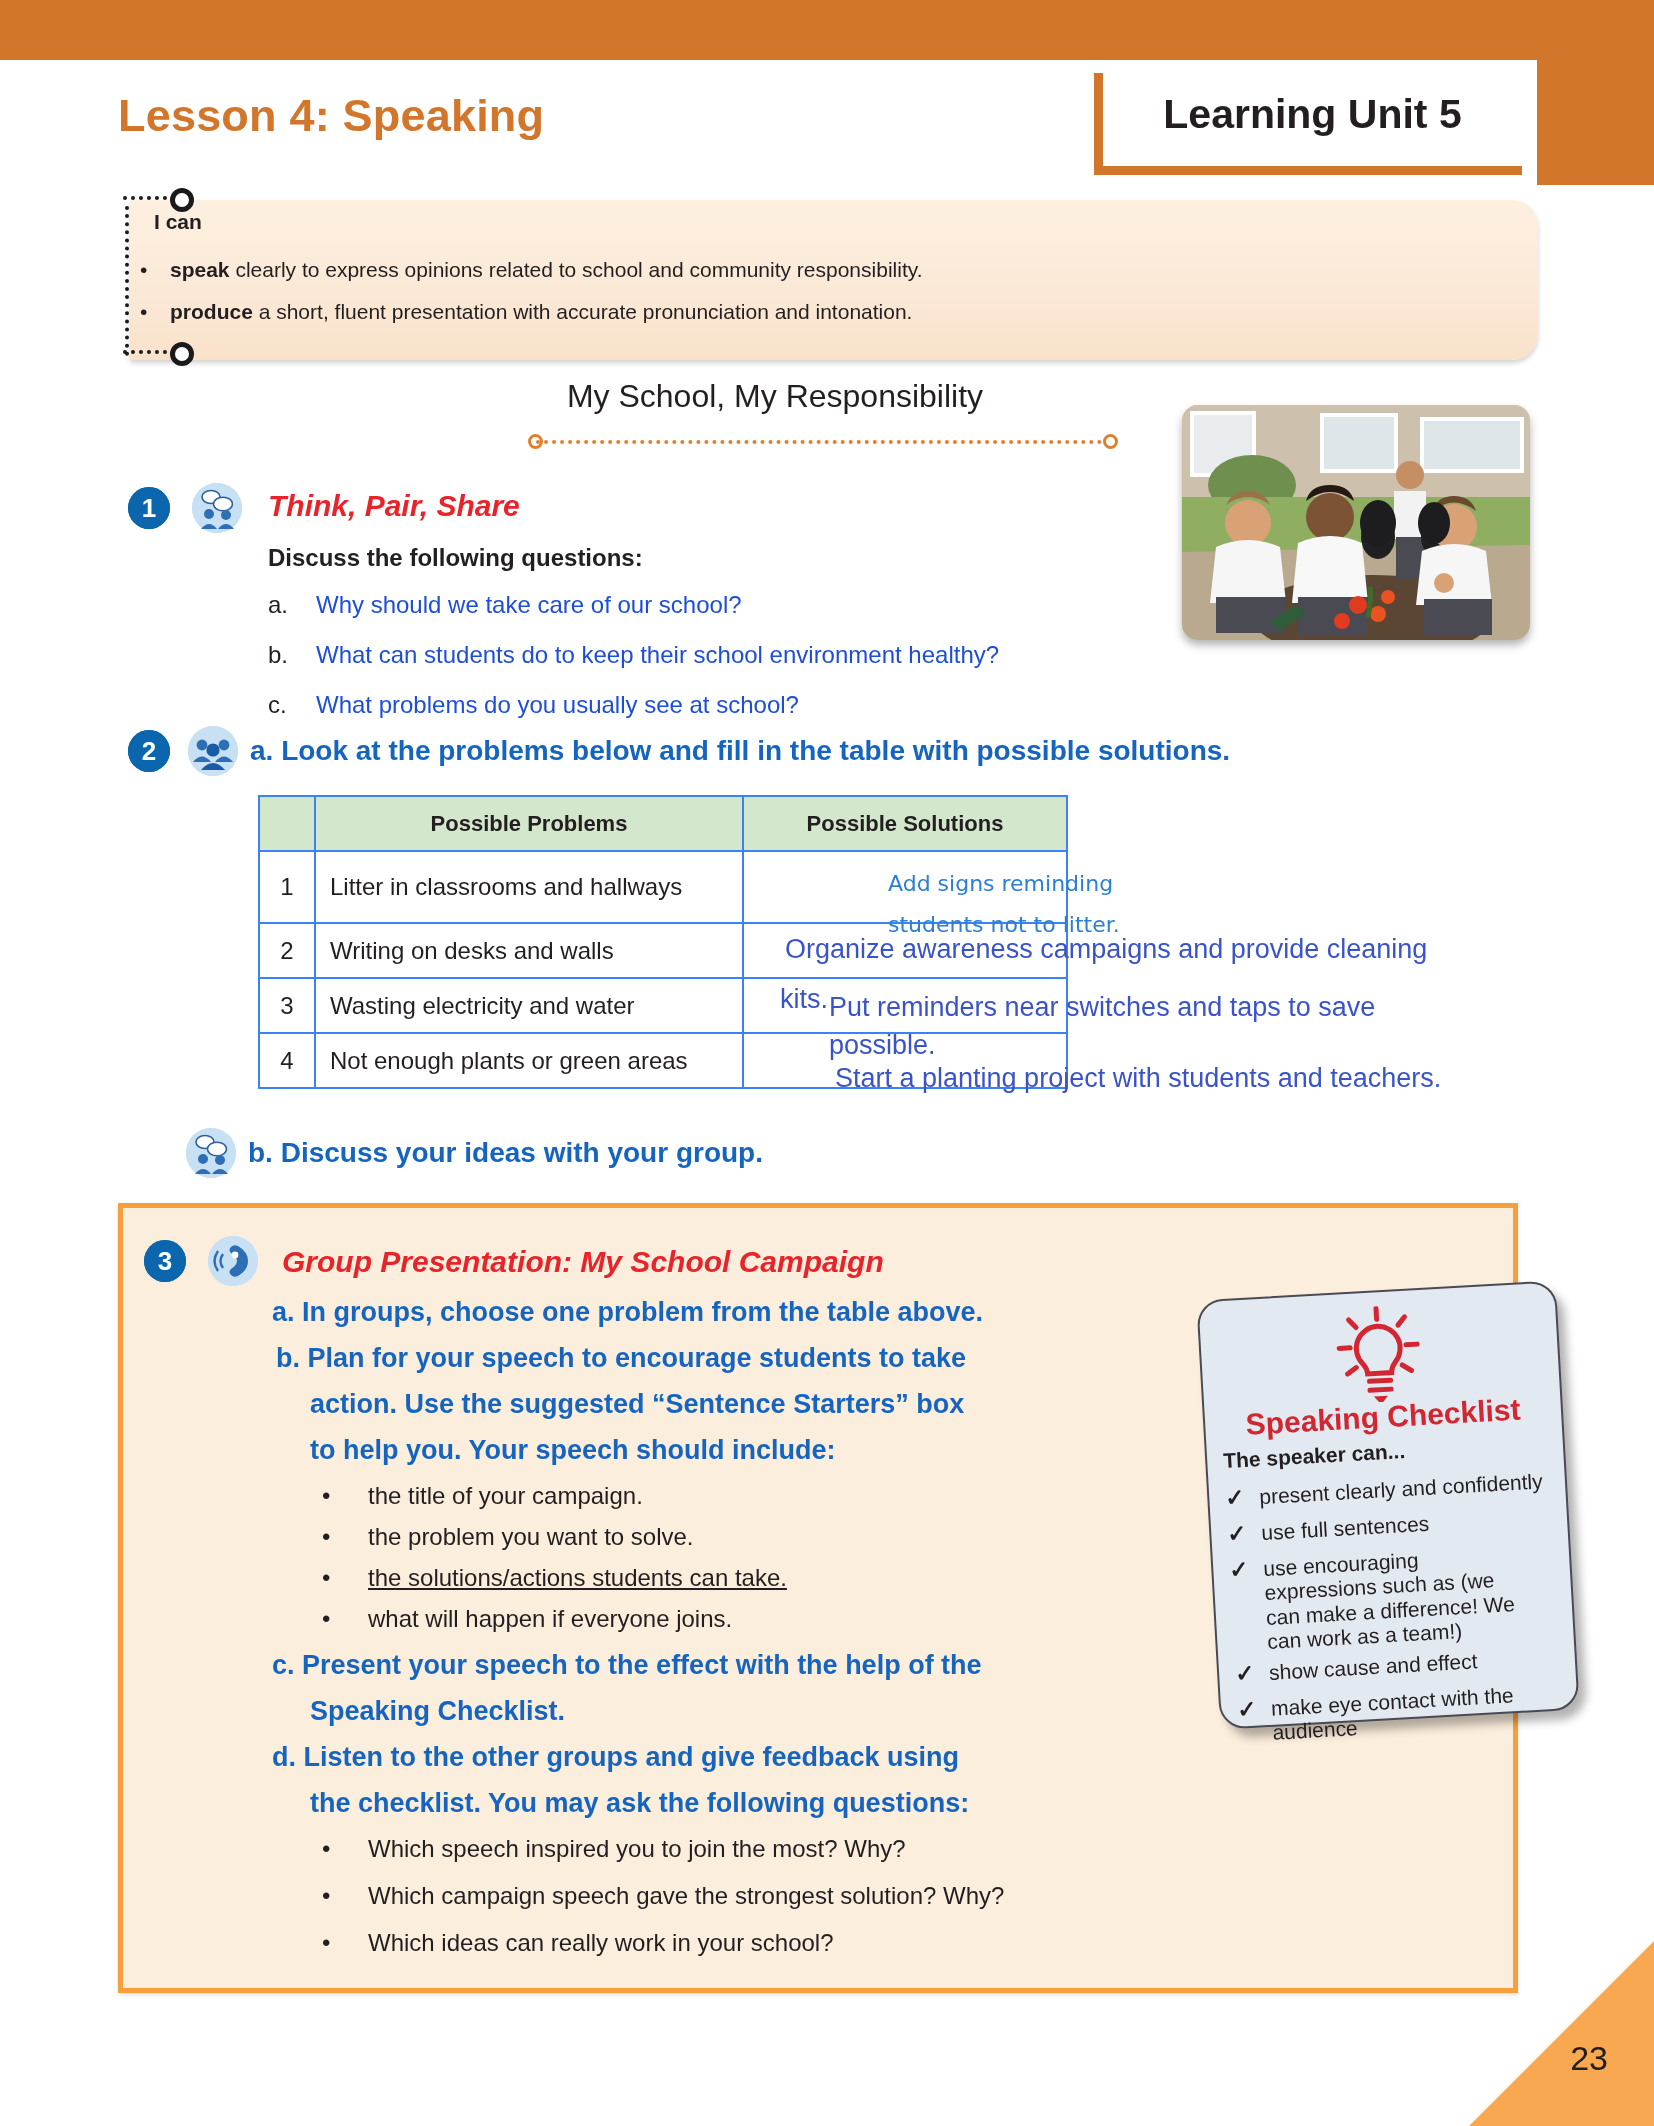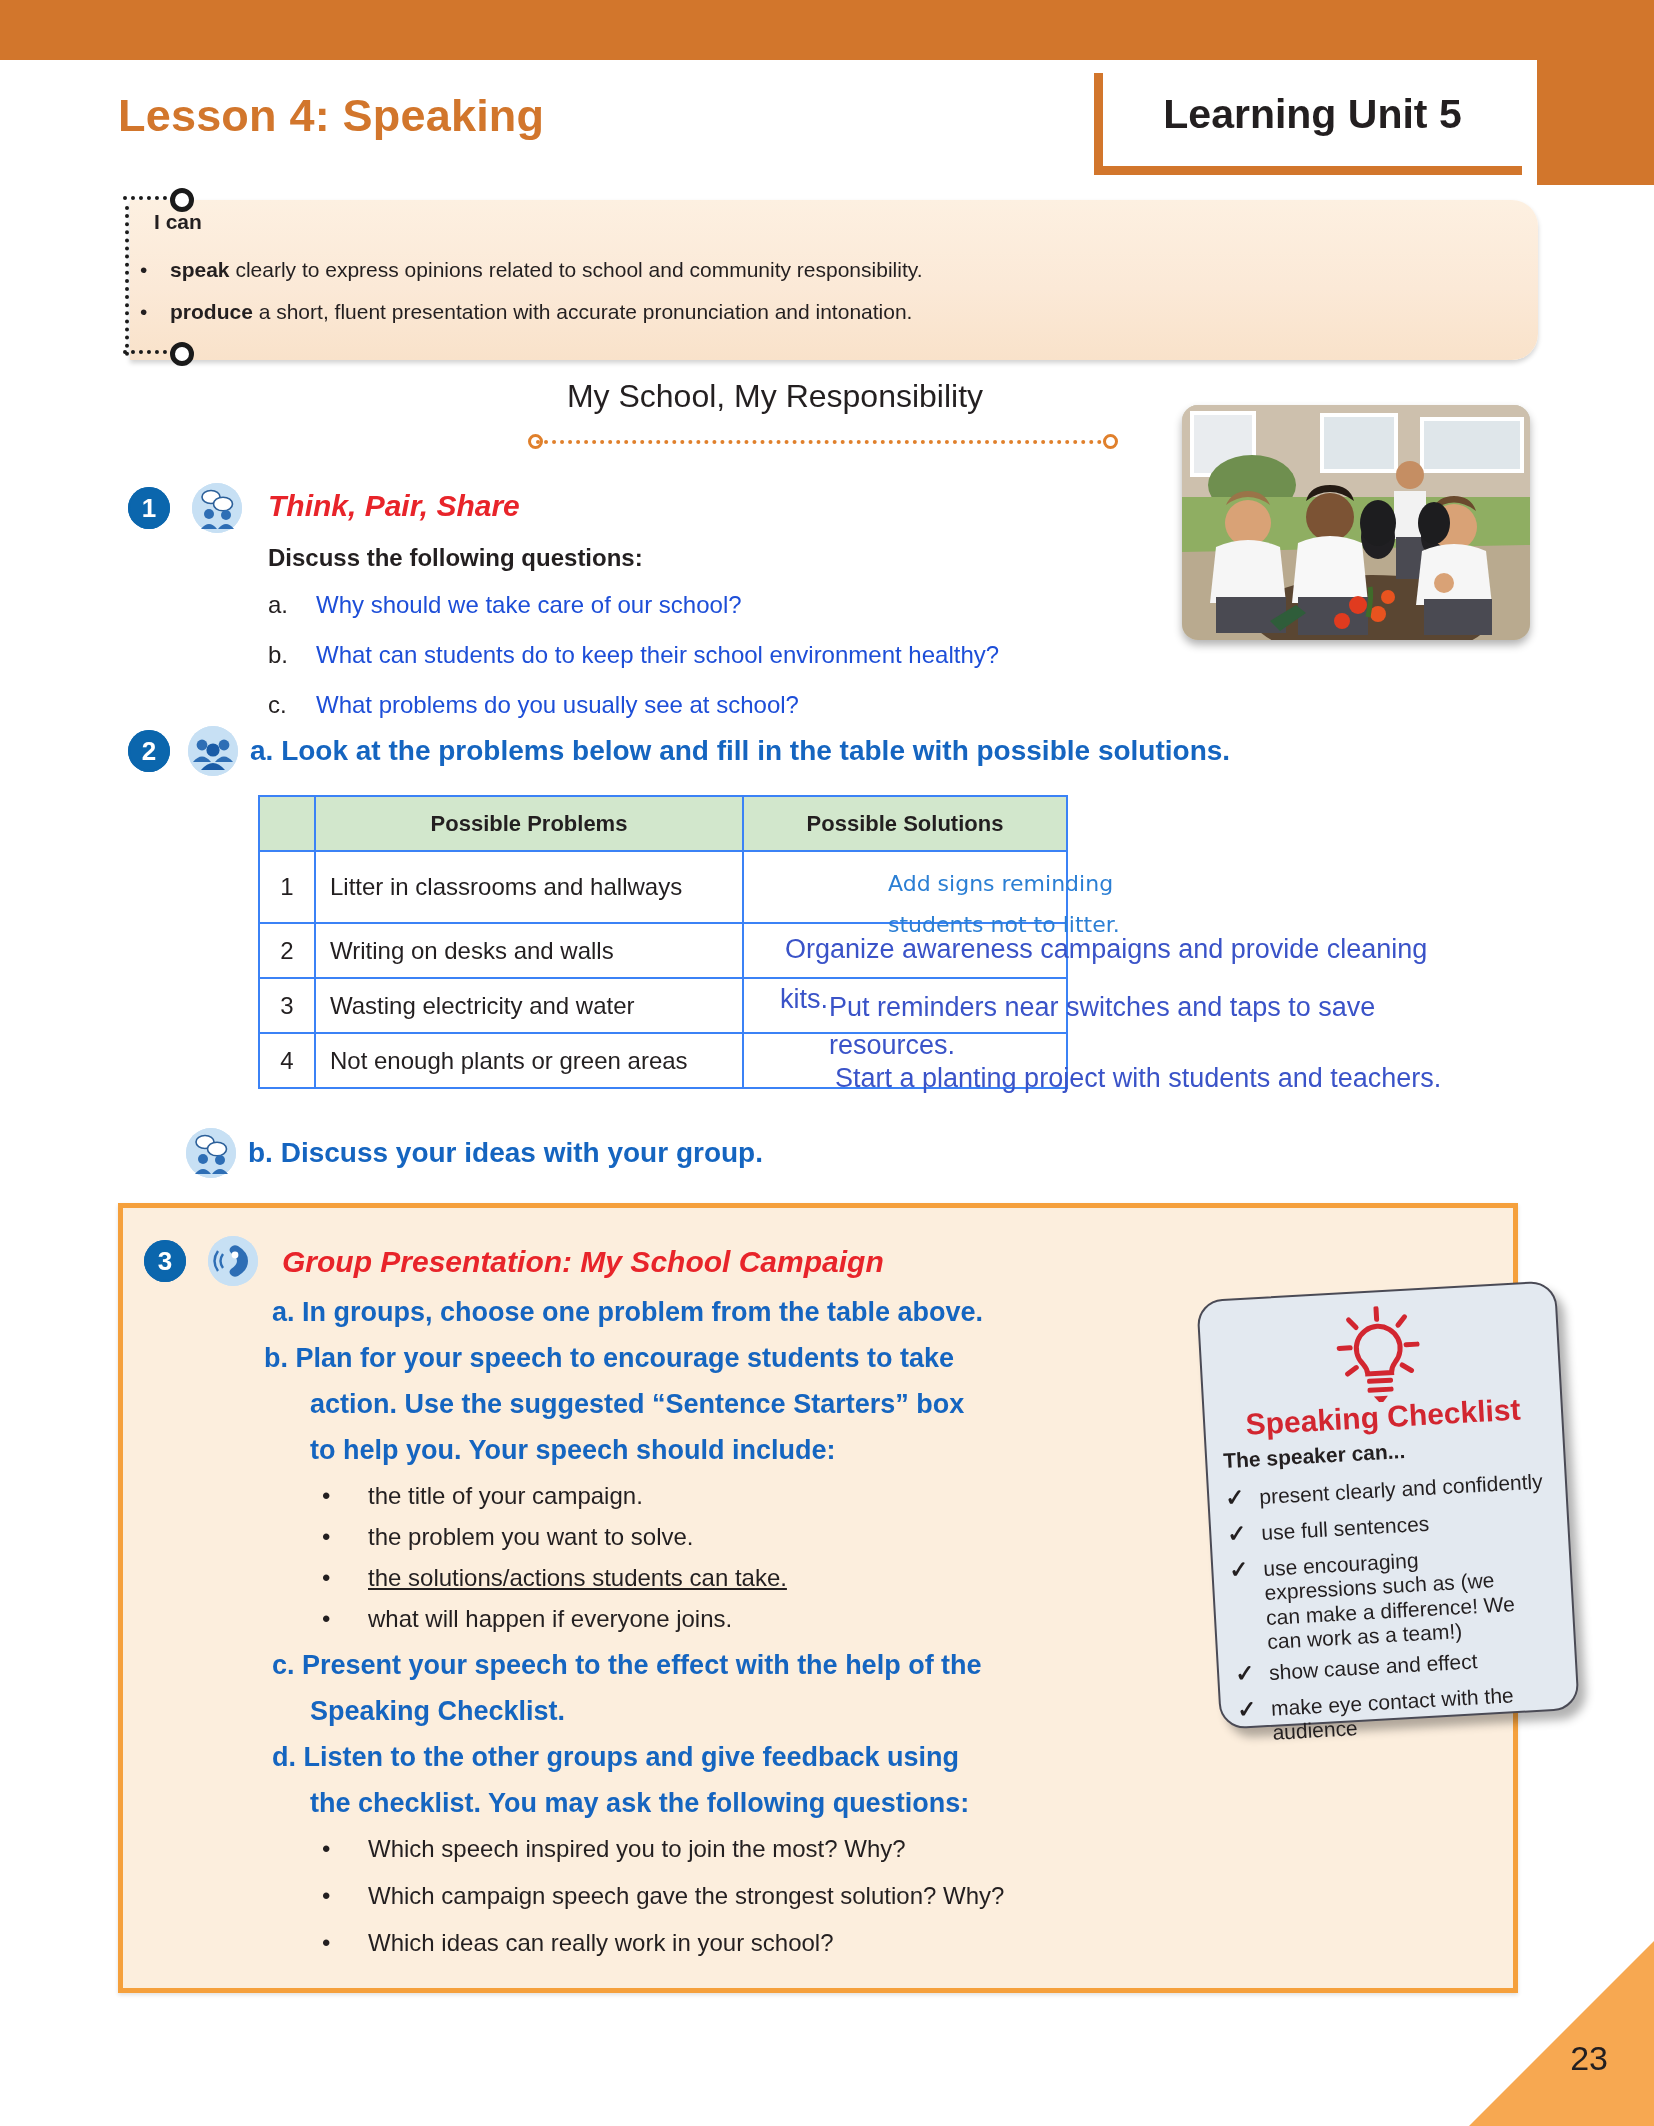--- a/index.html
+++ b/index.html
@@ -277,21 +277,21 @@
     <td class="c-sol"></td>
   </tr>
 </tbody>
   </table>
 
 <div class="ans hand" style="left:888px;top:871px;">Add signs reminding</div>
 <div class="ans hand" style="left:888px;top:912px;">students not to litter.</div>
 <div class="ans pen" style="left:785px;top:934px;">Organize awareness campaigns and provide cleaning</div>
 <div class="ans pen" style="left:780px;top:972px;margin-top:12px;">kits.</div>
 <div class="ans pen" style="left:829px;top:992px;">Put reminders near switches and taps to save</div>
-<div class="ans pen" style="left:829px;top:1030px;">resources.</div>
+<div class="ans pen" style="left:829px;top:1030px;">possible.</div>
 <div class="ans pen" style="left:835px;top:1063px;">Start a planting project with students and teachers.</div>
 
 <div class="iconbadge" style="left:186px;top:1128px;">
   <svg viewBox="0 0 50 50">
     <ellipse cx="25" cy="25" rx="25" ry="25" fill="#c7e0f4"></ellipse>
     <ellipse cx="19" cy="14" rx="9" ry="6.5" fill="#ffffff" stroke="#2b5f99" stroke-width="1.6"></ellipse>
     <ellipse cx="31" cy="21" rx="9.5" ry="6.8" fill="#ffffff" stroke="#2b5f99" stroke-width="1.6"></ellipse>
     <circle cx="17" cy="31" r="5" fill="#2e6eb5"></circle>
     <path d="M9 46 q8 -10 16 0 z" fill="#2e6eb5"></path>
     <circle cx="34" cy="32" r="5" fill="#2e6eb5"></circle>
@@ -310,21 +310,21 @@
     <ellipse cx="25" cy="25" rx="25" ry="25" fill="#c7e0f4"></ellipse>
     <path d="M30 10 q10 6 10 15 q0 9 -10 15 q-4 2 -7 -1 q-3 -3 0 -6 q6 -4 6 -8 q0 -4 -6 -8 q-3 -3 0 -6 q3 -3 7 -1z" fill="#2e6eb5"></path>
     <circle cx="27" cy="19" r="3.4" fill="#ffffff"></circle>
     <path d="M15 18 q-5 7 0 14" stroke="#2e6eb5" stroke-width="2.4" fill="none"></path>
     <path d="M10 15 q-7 10 0 20" stroke="#2e6eb5" stroke-width="2.4" fill="none"></path>
   </svg>
 </div>
 <div class="act-head-red" style="left:282px;top:1245px;">Group Presentation: My School Campaign</div>
 
 <div class="blue-list" style="left:272px;top:1297px;">a.  In groups, choose one problem from the table above.</div>
-<div class="blue-list" style="left:264px;top:1343px;">b.  Plan for your speech to encourage students to take</div>
+<div class="blue-list" style="left:276px;top:1343px;">b.  Plan for your speech to encourage students to take</div>
 <div class="blue-list" style="left:310px;top:1389px;">action. Use the suggested “Sentence Starters” box</div>
 <div class="blue-list" style="left:310px;top:1435px;">to help you. Your speech should include:</div>
 
 <div class="bdot" style="left:322px;top:1482px;">•</div>
 <div class="sub-bul" style="left:368px;top:1482px;">the title of your campaign.</div>
 <div class="bdot" style="left:322px;top:1523px;">•</div>
 <div class="sub-bul" style="left:368px;top:1523px;">the problem you want to solve.</div>
 <div class="bdot" style="left:322px;top:1564px;">•</div>
 <div class="sub-bul" style="left:368px;top:1564px;text-decoration:underline;">the solutions/actions students can take.</div>
 <div class="bdot" style="left:322px;top:1605px;">•</div>

